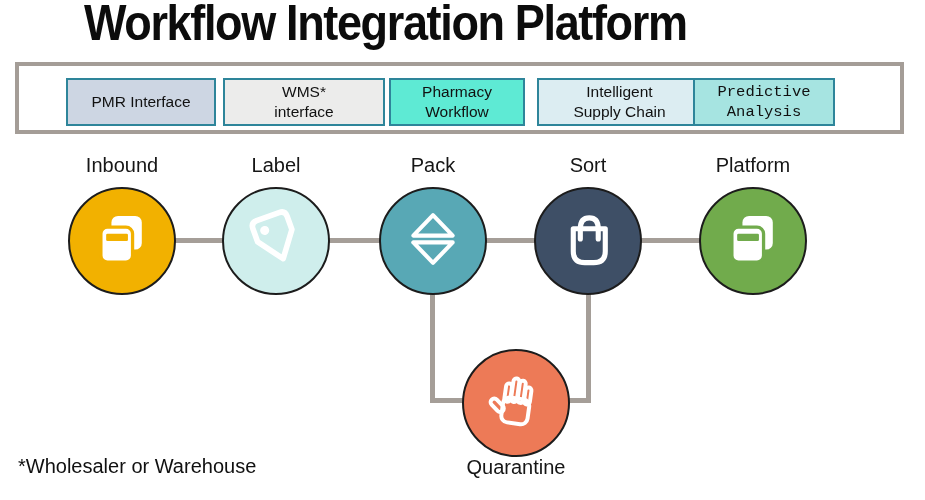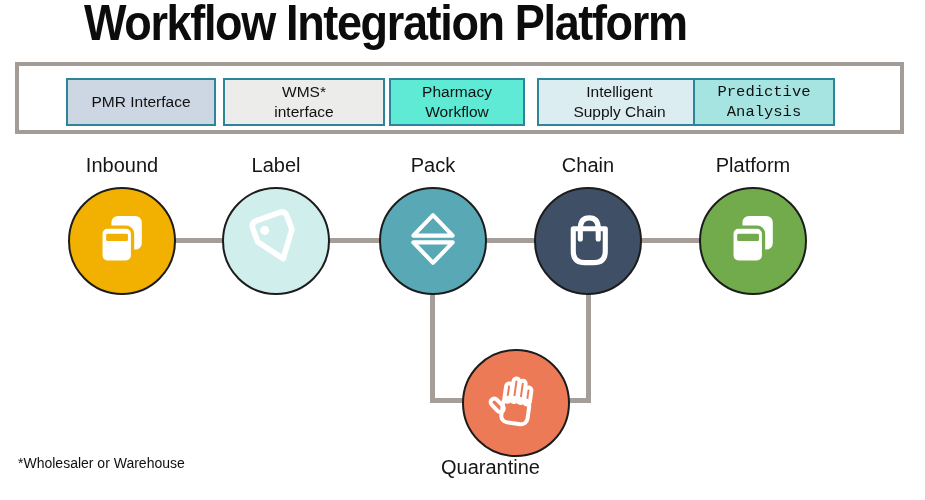--- a/index.html
+++ b/index.html
@@ -47,25 +47,25 @@
   .conn{position:absolute;background:#a59e98;z-index:1;}
   .c-h1{left:174px;top:238px;width:50px;height:5px;}
   .c-h2{left:328px;top:238px;width:53px;height:5px;}
   .c-h3{left:485px;top:238px;width:51px;height:5px;}
   .c-h4{left:640px;top:238px;width:61px;height:5px;}
   .c-v-sort{left:430px;top:293px;width:5px;height:110px;}
   .c-h-sortq{left:430px;top:398px;width:36px;height:5px;}
   .c-v-pack{left:586px;top:293px;width:5px;height:110px;}
   .c-h-packq{left:565px;top:398px;width:26px;height:5px;}
   .q-label{
-    position:absolute;left:441px;top:456px;width:150px;
+    position:absolute;left:441px;top:456px;width:150px;text-align:center;
     font-size:20px;color:#161616;
   }
   .footnote{
-    position:absolute;left:18px;top:455px;font-size:14px;color:#101010;
+    position:absolute;left:18px;top:455px;font-size:20px;color:#101010;
   }
 </style>
 </head>
 <body>
 
 <div class="title">Workflow Integration Platform</div>
 
 <div class="band"></div>
 
 <div class="box b1">
@@ -80,21 +80,21 @@
 <div class="box b4">
   <span class="txt">Intelligent Supply Chain</span>
 </div>
 <div class="box b5">
   <span class="txt">Predictive Analysis</span>
 </div>
 
 <div class="step-label" style="left:47px">Inbound</div>
 <div class="step-label" style="left:201px">Label</div>
 <div class="step-label" style="left:358px">Pack</div>
-<div class="step-label" style="left:513px">Chain</div>
+<div class="step-label" style="left:513px">Sort</div>
 <div class="step-label" style="left:678px">Platform</div>
 
 <div class="conn c-h1"></div>
 <div class="conn c-h2"></div>
 <div class="conn c-h3"></div>
 <div class="conn c-h4"></div>
 <div class="conn c-v-sort"></div>
 <div class="conn c-h-sortq"></div>
 <div class="conn c-v-pack"></div>
 <div class="conn c-h-packq"></div>

